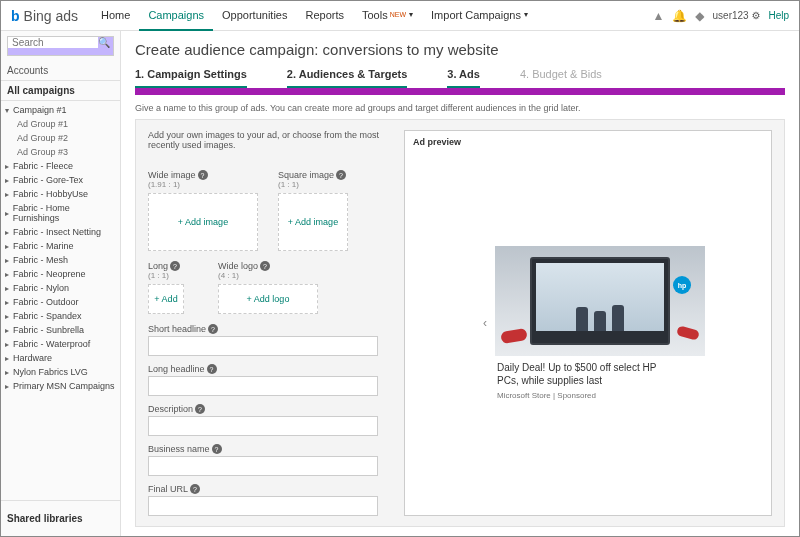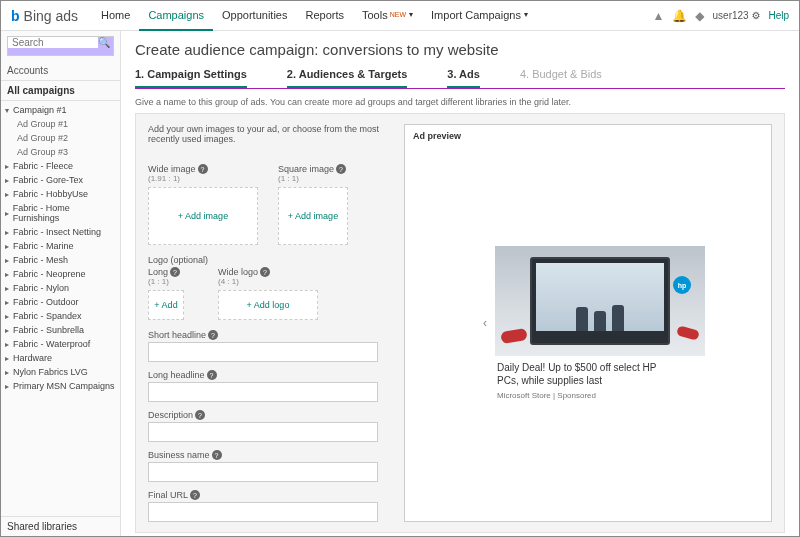--- a/index.html
+++ b/index.html
@@ -21,26 +21,26 @@
 .searchbox input{border:0;outline:0;font-size:10px;padding:0 4px;width:90px}
 .searchbox .sico{color:#666;padding-right:4px}
 .accounts{padding:4px 6px;font-size:10px;color:#555;border-bottom:1px solid #e0e0e0}
 .allcamp{padding:4px 6px;font-size:10px;font-weight:bold;border-bottom:1px solid #e0e0e0}
 .tree{flex:1;overflow-y:auto;padding:2px 0}
 .tree::-webkit-scrollbar{width:8px}
 .tree::-webkit-scrollbar-thumb{background:#c4c4c4;border-radius:4px}
 .treeitem{display:flex;align-items:center;padding:2px 4px;font-size:9px;color:#444;cursor:pointer}
 .caret{width:8px;color:#666;font-size:8px}
 .treeitem.sub{padding-left:16px;color:#666}
-.shlib{border-top:1px solid #e0e0e0;padding:4px 6px;font-size:10px;font-weight:normal}
+.shlib{border-top:1px solid #e0e0e0;padding:12px 6px;font-size:10px;font-weight:bold}
 .main{flex:1;padding:10px 14px;overflow-y:auto}
 .main::-webkit-scrollbar{width:8px}
 .main::-webkit-scrollbar-thumb{background:#c4c4c4;border-radius:4px}
 .pagetitle{font-size:15px;color:#444;margin-bottom:4px}
-.steps{display:flex;border-bottom:1px solid #a21caf;margin-bottom:8px}
+.steps{display:flex;border-bottom:7px solid #a21caf;margin-bottom:8px}
 .step{padding:6px 0;margin-right:40px;font-size:11px;color:#333;border-bottom:2px solid transparent}
 .step.done{border-bottom-color:#008272;font-weight:bold}
 .step.current{border-bottom-color:#008272;font-weight:bold}
 .step.future{color:#aaa}
 .hint{font-size:9px;color:#666;margin:4px 0}
 .formarea{background:#f4f4f4;border:1px solid #e0e0e0;padding:10px 12px;margin-top:6px;display:flex;gap:16px}
 .left{flex:0 0 240px}
 .instr{font-size:9px;color:#555;margin-bottom:20px}
 .imgrow{display:flex;gap:20px;margin-bottom:10px}
 .imgcol .lbl{font-size:9px;color:#555;display:flex;align-items:center;gap:2px}
@@ -187,21 +187,21 @@
   </div>
 
   <div class="main">
     <div class="pagetitle">Create audience campaign: conversions to my website</div>
     <div class="steps">
       <div class="step done">1. Campaign Settings</div>
       <div class="step done">2. Audiences &amp; Targets</div>
       <div class="step current">3. Ads</div>
       <div class="step future">4. Budget &amp; Bids</div>
     </div>
-    <div class="hint">Give a name to this group of ads. You can create more ad groups and target different libraries in the grid later.</div>
+    <div class="hint">Give a name to this group of ads. You can create more ad groups and target different audiences in the grid later.</div>
 
     <div class="formarea">
       <div class="left">
         <div class="instr">Add your own images to your ad, or choose from the most recently used images.</div>
         <div class="imgrow">
           <div class="imgcol">
             <div class="lbl">
                 <span>Wide image</span>
                 <span class="q">?</span>
               </div>
@@ -215,21 +215,20 @@
                 <span>Square image</span>
                 <span class="q">?</span>
               </div>
             <div class="rat">(1 : 1)</div>
             <div class="addbox square">
                 <span class="addlink">+ Add image</span>
               </div>
           </div>
         </div>
 
-        <div class="lblrow">Logo (optional)</div>
         <div class="imgrow">
           <div class="imgcol">
             <div class="lbl">
                 <span>Long</span>
                 <span class="q">?</span>
               </div>
             <div class="rat">(1 : 1)</div>
             <div class="addbox logo">
                 <span class="addlink">+ Add</span>
               </div>

